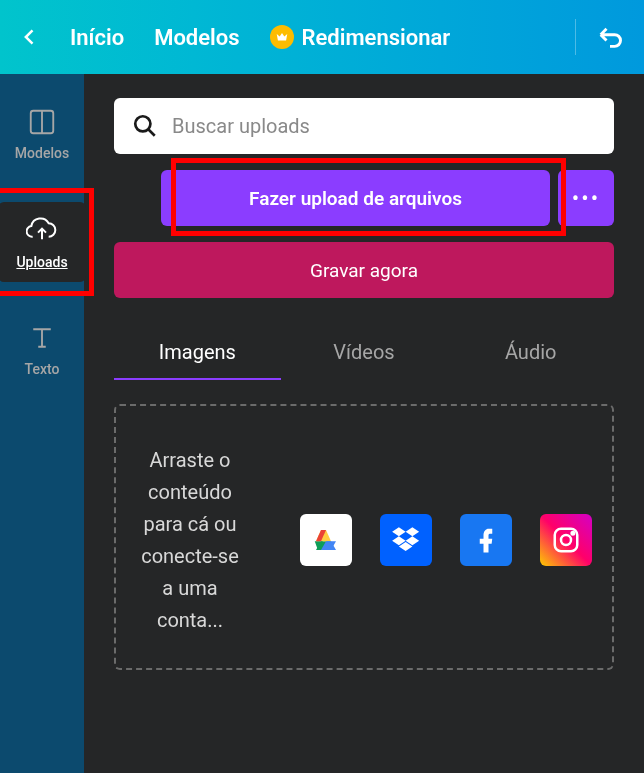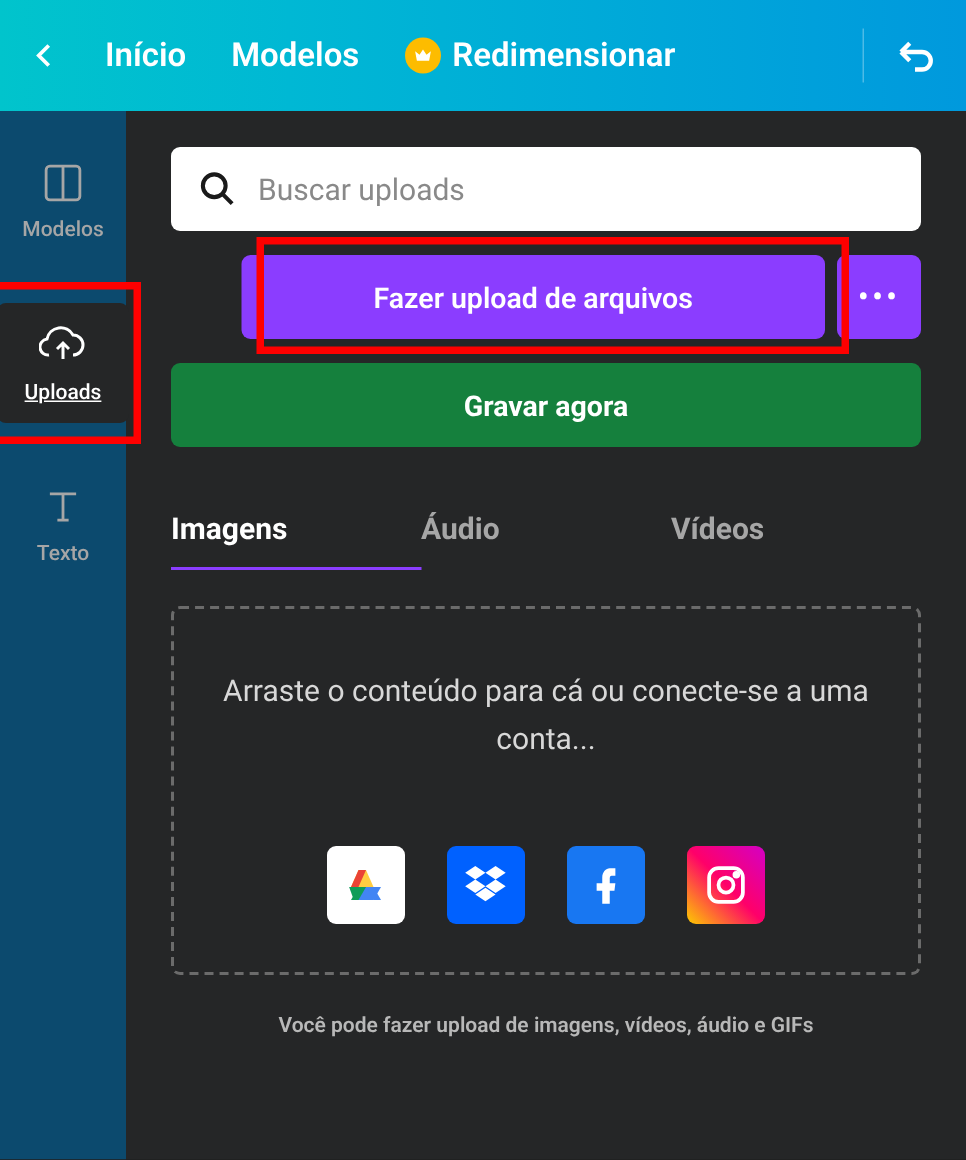--- a/index.html
+++ b/index.html
@@ -118,53 +118,54 @@
   left: 10px;
   width: 395px;
   height: 78px;
   border: 5px solid #ff0000;
   pointer-events: none;
   z-index: 10;
 }
 
 .record-btn {
   height: 56px;
-  background: #15803d;
+  background: #be185d;
   color: white;
   border: none;
   border-radius: 6px;
   font-size: 19px;
-  font-weight: 700;
+  font-weight: 400;
   cursor: pointer;
 }
 
 .tabs {
   display: flex;
   margin-top: 12px;
 }
 .tab {
   flex: 1;
+  text-align: center;
   padding: 14px 0;
   font-size: 20px;
-  font-weight: 700;
+  font-weight: 400;
   color: #a6a6a6;
   cursor: pointer;
   border-bottom: 2px solid transparent;
 }
 .tab.active {
   color: white;
   border-bottom: 2px solid #8b3dff;
 }
 
 .dropzone {
   border: 2px dashed #6b6b6b;
   border-radius: 6px;
   padding: 38px 20px 32px;
   display: flex;
-  flex-direction: column;
+  flex-direction: row;
   align-items: center;
   gap: 56px;
   margin-top: 8px;
 }
 .dropzone-text {
   color: #d8d8d8;
   font-size: 20px;
   text-align: center;
   line-height: 1.6;
 }
@@ -252,22 +253,22 @@
     <div class="upload-row">
       <div class="red-box-upload"></div>
       <button class="upload-btn">Fazer upload de arquivos</button>
       <button class="more-btn">•••</button>
     </div>
 
     <button class="record-btn">Gravar agora</button>
 
     <div class="tabs">
       <div class="tab active">Imagens</div>
+      <div class="tab">Vídeos</div>
       <div class="tab">Áudio</div>
-      <div class="tab">Vídeos</div>
     </div>
 
     <div class="dropzone">
       <div class="dropzone-text">Arraste o conteúdo para cá ou conecte-se a uma conta...</div>
       <div class="providers">
         <div class="provider gdrive">
           <svg width="30" height="30" viewBox="0 0 24 24">
               <path fill="#0f9d58" d="M4 20 L8 13 L16 13 L12 20 Z"></path>
               <path fill="#4285f4" d="M12 20 L16 13 L24 13 L20 20 Z" transform="translate(-4 0)"></path>
               <path fill="#ffcd40" d="M8 13 L12 4 L16 4 L20 13 Z" transform="translate(-4 0)"></path>
@@ -289,15 +290,14 @@
         <div class="provider instagram">
           <svg width="30" height="30" viewBox="0 0 24 24" fill="none" stroke="white" stroke-width="2">
               <rect x="3" y="3" width="18" height="18" rx="5"></rect>
               <circle cx="12" cy="12" r="4"></circle>
               <circle cx="17.5" cy="6.5" r="1" fill="white"></circle>
             </svg>
         </div>
       </div>
     </div>
 
-    <div class="hint">Você pode fazer upload de imagens, vídeos, áudio e GIFs</div>
   </div>
 </div>
 
 </body></html>

